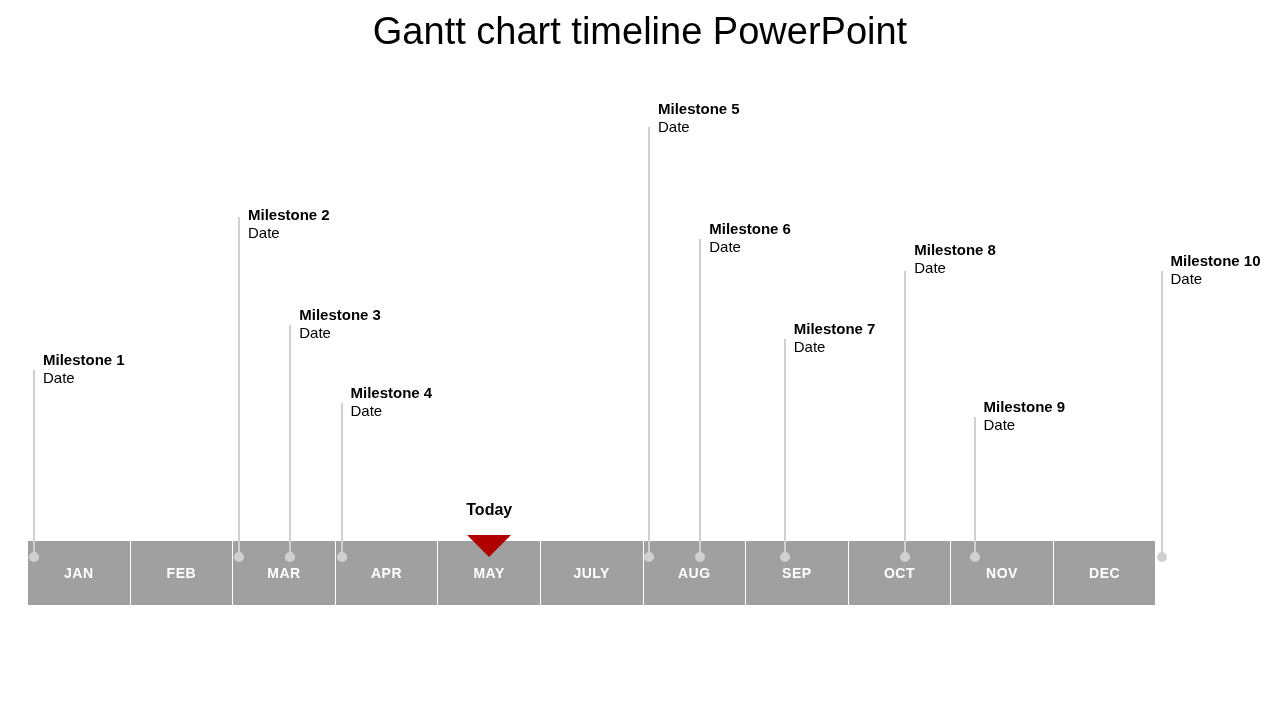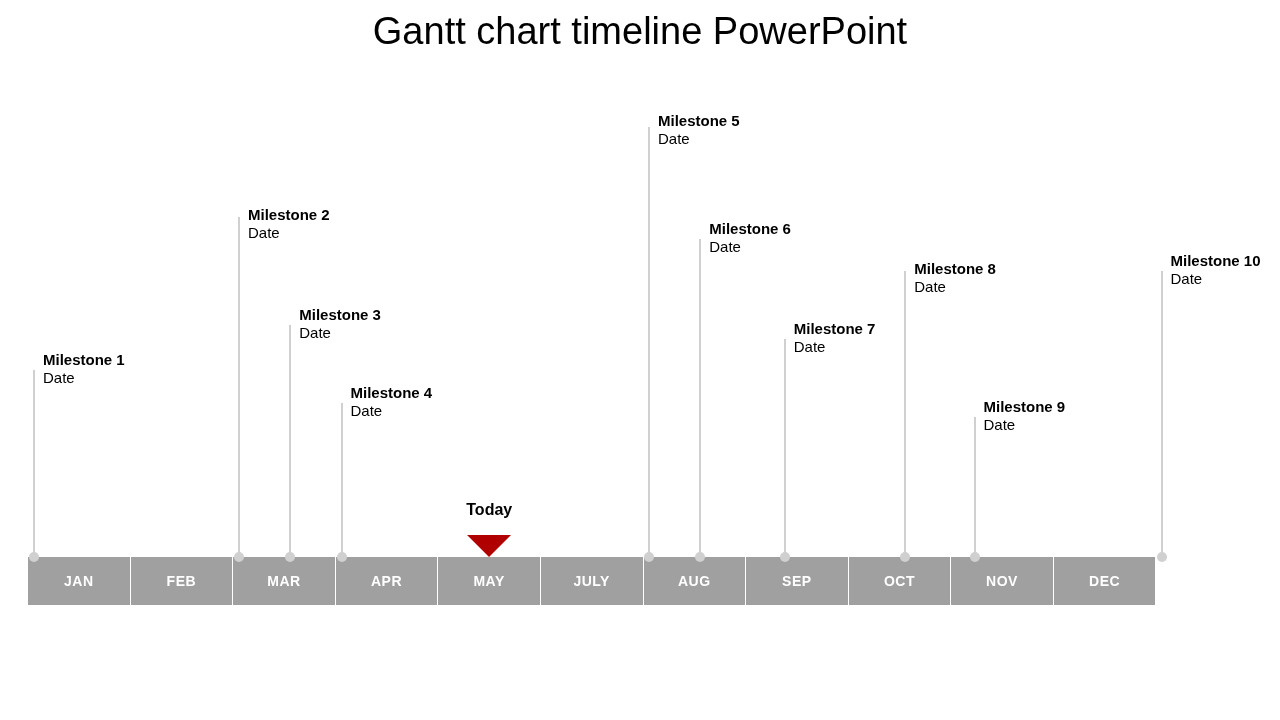--- a/index.html
+++ b/index.html
@@ -26,21 +26,21 @@
     height: 485px;
   }
   .month-row {
     position: absolute;
     bottom: 0;
     left: 0;
     right: 0;
     display: grid;
     grid-template-columns: repeat(12, 1fr);
     gap: 1px;
-    height: 48px;
+    height: 64px;
     background: #fff;
   }
   .month-cell {
     background: #a0a0a0;
     display: flex;
     align-items: center;
     justify-content: center;
     font-size: 14px;
     font-weight: 700;
     color: #fff;
@@ -144,21 +144,21 @@
         <div class="stem" style="height: 154px;"></div>
         <div class="dot"></div>
         <div class="label" style="bottom: 136px;">
           <div class="name">Milestone 4</div>
           <div class="date">Date</div>
         </div>
       </div>
       <div class="milestone" style="left: 620px;">
         <div class="stem" style="height: 430px;"></div>
         <div class="dot"></div>
-        <div class="label" style="bottom: 408px; margin-top: 32px;">
+        <div class="label" style="bottom: 420px; margin-top: 32px;">
           <div class="name">Milestone 5</div>
           <div class="date">Date</div>
         </div>
       </div>
       <div class="milestone" style="left: 671.25px;">
         <div class="stem" style="height: 318px;"></div>
         <div class="dot"></div>
         <div class="label" style="bottom: 300px;">
           <div class="name">Milestone 6</div>
           <div class="date">Date</div>
@@ -168,21 +168,21 @@
         <div class="stem" style="height: 218px;"></div>
         <div class="dot"></div>
         <div class="label" style="bottom: 200px;">
           <div class="name">Milestone 7</div>
           <div class="date">Date</div>
         </div>
       </div>
       <div class="milestone" style="left: 876.25px;">
         <div class="stem" style="height: 286px;"></div>
         <div class="dot"></div>
-        <div class="label" style="bottom: 260px;">
+        <div class="label" style="bottom: 279px;">
           <div class="name">Milestone 8</div>
           <div class="date">Date</div>
         </div>
       </div>
       <div class="milestone" style="left: 945.5px;">
         <div class="stem" style="height: 140px;"></div>
         <div class="dot"></div>
         <div class="label" style="bottom: 122px;">
           <div class="name">Milestone 9</div>
           <div class="date">Date</div>

